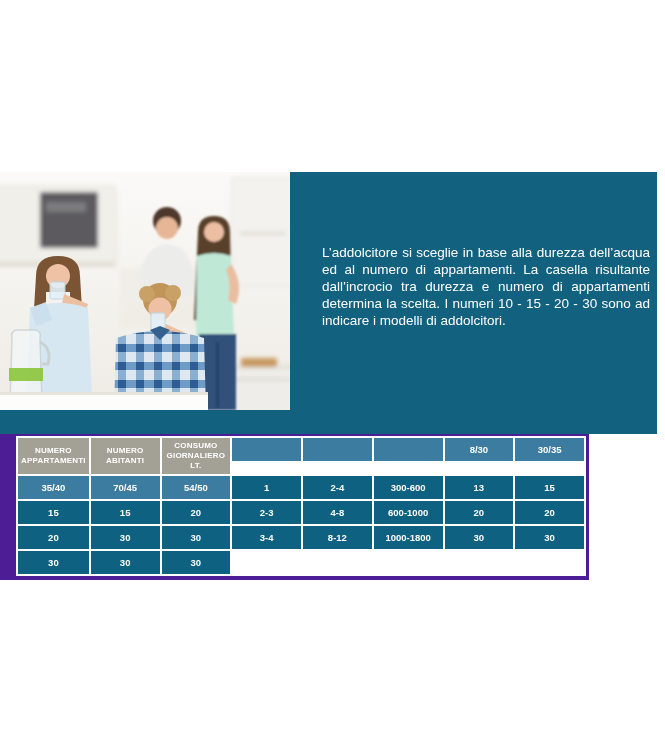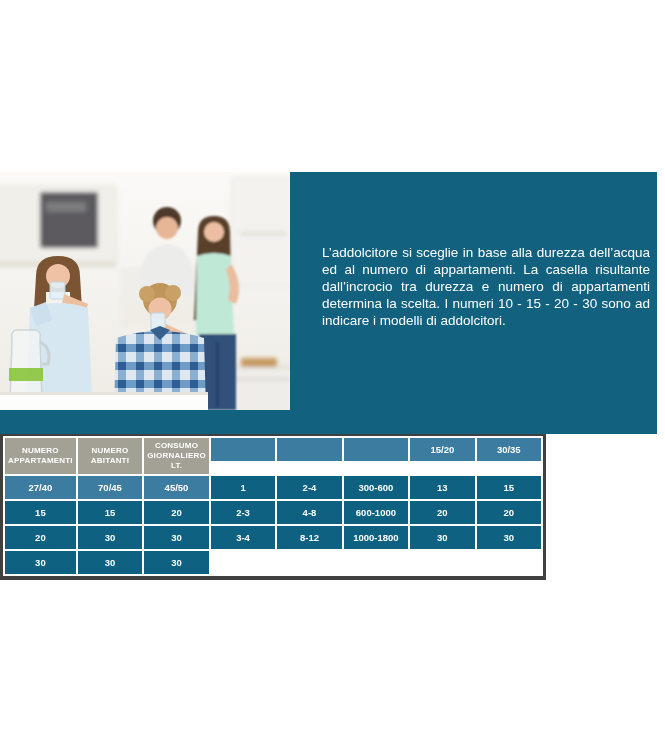--- a/index.html
+++ b/index.html
@@ -6,22 +6,22 @@
   .page{position:relative;width:665px;height:750px;background:#ffffff;overflow:hidden;
         font-family:"Liberation Sans", sans-serif;}
   
   .panel{position:absolute;left:0;top:172px;width:657px;height:262px;background:#12617F;box-sizing:border-box;}
   .panel-content{position:absolute;left:322px;top:28px;width:328px;}
   .panel-title{color:#B5C9D3;font-size:21px;line-height:26px;font-weight:400;letter-spacing:.3px;}
   .panel-body{margin-top:44px;color:#FFFFFF;font-size:13.5px;line-height:17px;text-align:justify;}
   
   .photo{position:absolute;left:0;top:172px;width:290px;height:238px;overflow:hidden;}
   
-  .table-wrap{position:absolute;left:0;top:434px;width:546px;background:#404040;
-              padding:2px 3px 4px 3px;box-sizing:border-box;}
+  .table-wrap{position:absolute;left:0;top:434px;width:589px;background:#4c1d95;
+              padding:2px 3px 4px 16px;box-sizing:border-box;}
   .grid{display:grid;grid-template-columns:repeat(8,1fr);gap:2px;background:#fff;border:2px solid #fff;}
   .c{display:flex;align-items:center;justify-content:center;text-align:center;
      color:#fff;font-weight:bold;box-sizing:border-box;padding:1px 3px;}
   .h1{background:#A3A096;height:36px;font-size:8px;line-height:10px;letter-spacing:.2px;text-transform:uppercase;}
   .mh{grid-column:span 5;}
   .h2{background:#3C7CA0;height:23px;font-size:9.5px;}
   .d{background:#0E6181;height:23px;font-size:9.5px;}
 </style>
 </head>
 <body>
@@ -122,25 +122,25 @@
   <div class="table-wrap">
     <div class="grid">
 
       <div class="c h1">NUMERO APPARTAMENTI</div>
       <div class="c h1">NUMERO ABITANTI</div>
       <div class="c h1">CONSUMO GIORNALIERO Lt.</div>
 
       <div class="c h2"></div>
       <div class="c h2"></div>
       <div class="c h2"></div>
-      <div class="c h2">15/20</div>
+      <div class="c h2">8/30</div>
       <div class="c h2">30/35</div>
-      <div class="c h2">27/40</div>
+      <div class="c h2">35/40</div>
       <div class="c h2">70/45</div>
-      <div class="c h2">45/50</div>
+      <div class="c h2">54/50</div>
 
       <div class="c d">1</div>
       <div class="c d">2-4</div>
       <div class="c d">300-600</div>
       <div class="c d">13</div>
       <div class="c d">15</div>
       <div class="c d">15</div>
       <div class="c d">15</div>
       <div class="c d">20</div>
 

